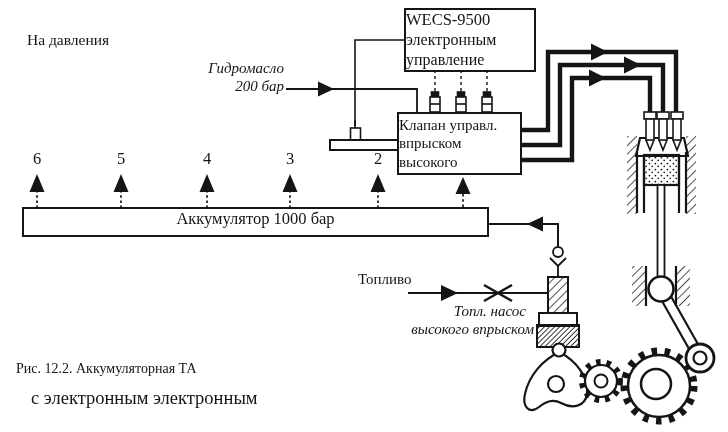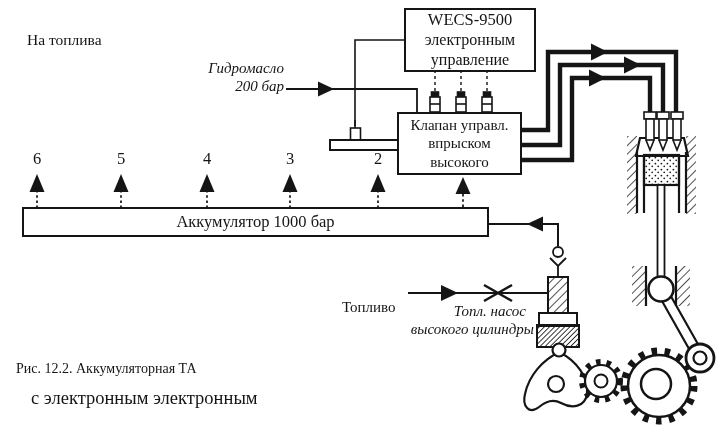--- a/index.html
+++ b/index.html
@@ -4,36 +4,36 @@
 <style>
   html,body{margin:0;padding:0;}
   #page{
     position:relative;width:728px;height:432px;background:#ffffff;overflow:hidden;
     font-family:"Liberation Serif","DejaVu Serif",serif;color:#151515;
   }
   #diagram{position:absolute;left:0;top:0;}
   .lbl{position:absolute;white-space:nowrap;line-height:1.15;}
   .box{
     position:absolute;border:2.5px solid #151515;background:#fff;
-    display:flex;flex-direction:column;align-items:center;justify-content:center;
+    display:flex;flex-direction:column;align-items:flex-start;justify-content:center;
     text-align:center;line-height:1.24;
   }
   #ecu-box{left:404px;top:8px;width:128px;height:60px;font-size:16px;}
   #ecu-box .b1{font-size:16.5px;}
   #valve-box{left:397px;top:112px;width:121px;height:59px;font-size:15px;}
   #accum-box{left:22px;top:207px;width:463px;height:26px;font-size:16.5px;
     flex-direction:row;justify-content:center;}
   .num{position:absolute;top:149px;width:22px;text-align:center;font-size:16.5px;}
   #cap1{left:16px;top:361px;font-size:14px;}
   #cap2{left:31px;top:388px;font-size:18.5px;}
   #lbl-cyl{left:27px;top:31px;font-size:15.5px;}
   .ralign{text-align:right;font-style:italic;}
   #lbl-oil1{left:178px;top:60px;width:106px;font-size:15px;}
   #lbl-oil2{left:178px;top:78px;width:106px;font-size:15px;}
-  #lbl-fuel{left:342px;top:271px;font-size:15px;margin-top:28px;}
+  #lbl-fuel{left:358px;top:271px;font-size:15px;}
   #lbl-pump1{left:380px;top:303px;width:146px;font-size:15px;}
   #lbl-pump2{left:388px;top:321px;width:146px;font-size:15px;}
 </style>
 </head>
 <body>
 
 <div id="page">
 
   <svg id="diagram" width="728" height="432" viewBox="0 0 728 432" fill="none" stroke="#151515" stroke-linecap="butt">
     <defs>
@@ -199,21 +199,21 @@
 
     <g>
       <rect x="632" y="266" width="14" height="40" fill="url(#h1)" stroke="none"></rect>
       <rect x="676" y="266" width="14" height="40" fill="url(#h1)" stroke="none"></rect>
       <line x1="646" y1="266" x2="646" y2="306" stroke-width="2.2"></line>
       <line x1="676" y1="266" x2="676" y2="306" stroke-width="2.2"></line>
       <circle cx="661" cy="289" r="12.5" fill="#fff" stroke-width="2.6"></circle>
     </g>
   </svg>
 
-  <div class="lbl" id="lbl-cyl">На топлива</div>
+  <div class="lbl" id="lbl-cyl">На давления</div>
 
   <div class="lbl ralign" id="lbl-oil1">Гидромасло</div>
   <div class="lbl ralign" id="lbl-oil2">200 бар</div>
 
   <div class="box" id="ecu-box">
     <div class="b1">WECS-9500</div>
     <div>электронным</div>
     <div>управление</div>
   </div>
 
@@ -229,18 +229,18 @@
 
   <div class="num" style="left:26px">6</div>
   <div class="num" style="left:110px">5</div>
   <div class="num" style="left:196px">4</div>
   <div class="num" style="left:279px">3</div>
   <div class="num" style="left:367px">2</div>
 
   <div class="lbl" id="lbl-fuel">Топливо</div>
 
   <div class="lbl ralign" id="lbl-pump1">Топл. насос</div>
-  <div class="lbl ralign" id="lbl-pump2">высокого цилиндры</div>
+  <div class="lbl ralign" id="lbl-pump2">высокого впрыском</div>
 
   <div class="lbl" id="cap1">Рис. 12.2. Аккумуляторная ТА</div>
   <div class="lbl" id="cap2">с электронным электронным</div>
 
 </div>
 
 </body></html>

